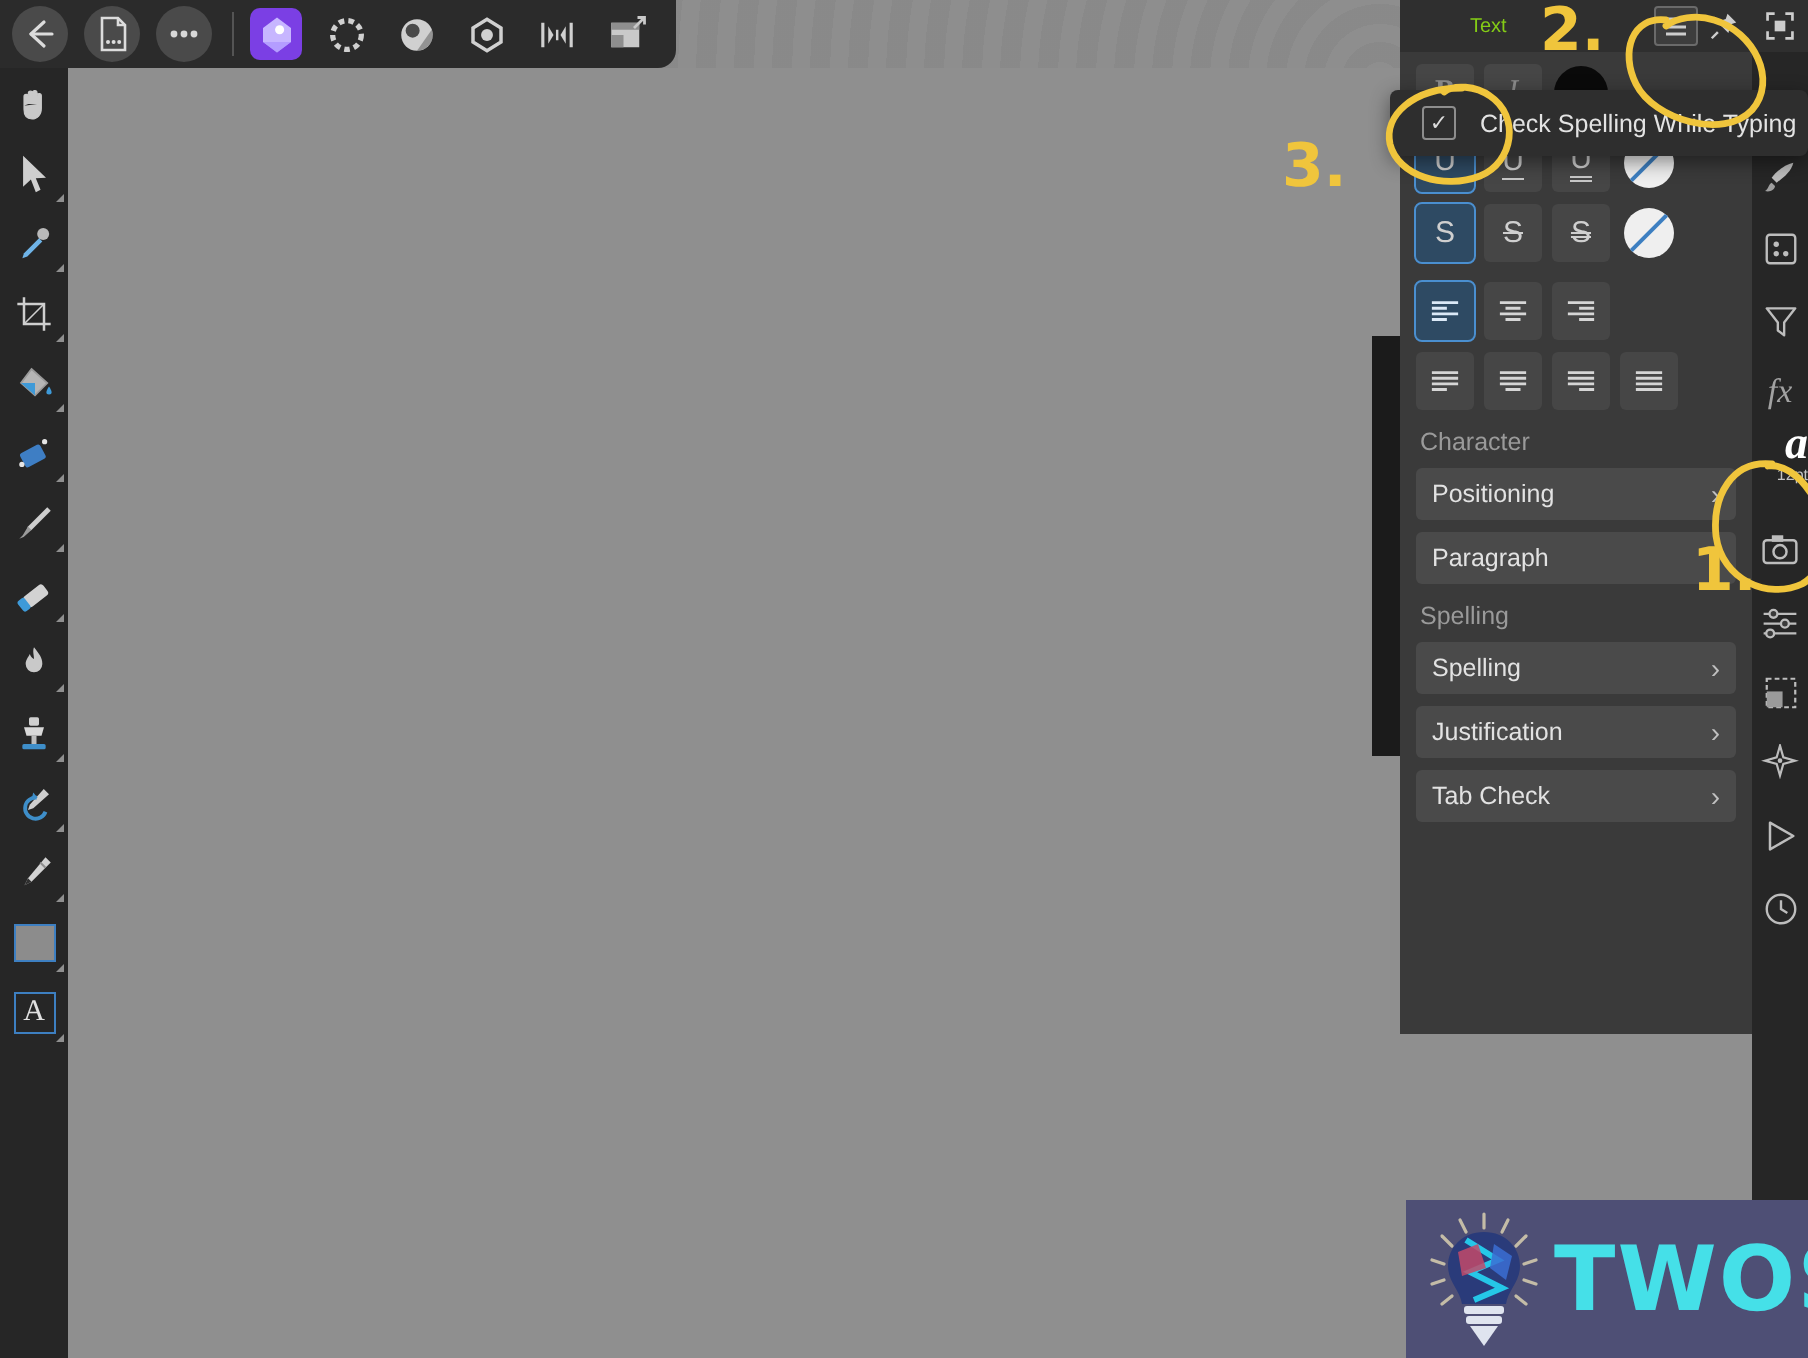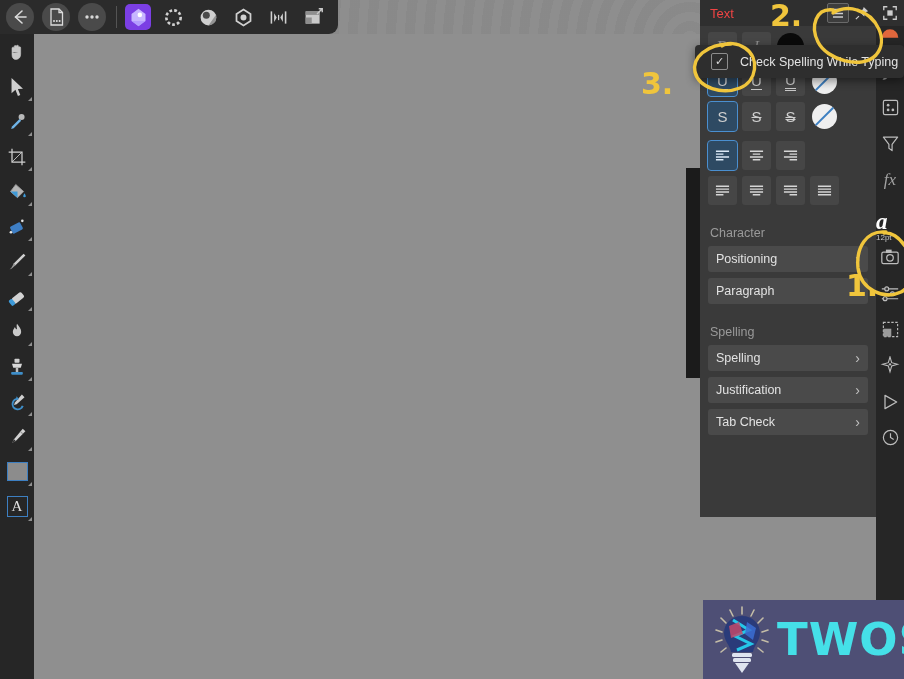--- a/index.html
+++ b/index.html
@@ -38,51 +38,51 @@
              background:#262626;z-index:40;}
   .tool{width:34px;height:35px;display:flex;align-items:center;justify-content:center;
         position:relative;color:#c9c9c9;}
   .tool.sel .bx{outline:1.6px solid #3d7fc1;}
   .corner{position:absolute;right:2px;bottom:3px;width:0;height:0;
           border-left:4px solid transparent;border-bottom:4px solid #8f8f8f;}
 
   
   #rightrail{position:absolute;right:0;top:0;width:28px;height:679px;
              background:#262626;z-index:45;}
-  .rbtn{width:28px;height:36px;display:flex;align-items:flex-start;justify-content:center;
+  .rbtn{width:28px;height:36px;display:flex;align-items:flex-end;justify-content:center;
         color:#b9b9b9;position:relative;}
   #railTop{position:absolute;right:0;top:0;width:28px;height:26px;
            background:#2f2f2f;display:flex;align-items:center;justify-content:center;z-index:46;}
 
   
   #darkstrip{position:absolute;left:686px;top:168px;width:14px;height:210px;
              background:#1b1b1b;z-index:46;}
   #textpanel{position:absolute;left:700px;top:0;width:176px;height:517px;
              background:#3a3a3a;z-index:50;}
   #panelhdr{height:26px;background:#2f2f2f;display:flex;align-items:center;
             padding:0 4px 0 10px;box-sizing:border-box;}
-  #panelhdr .ttl{color:#ef4444;font-size:13px;flex:1;}
+  #panelhdr .ttl{color:#84cc16;font-size:10px;flex:1;margin-left:25px;}
   .hdricon{width:20px;height:18px;border:1px solid #6a6a6a;border-radius:2px;
            display:flex;align-items:center;justify-content:center;margin-left:3px;
            color:#c6c6c6;background:#3d3d3d;}
   .hdricon.flat{border:none;background:none;}
 
   .panelbody{padding:6px 8px 0 8px;}
   .row{display:flex;gap:5px;margin-bottom:6px;}
   .cell{width:29px;height:29px;background:#464646;border-radius:3px;
         display:flex;align-items:center;justify-content:center;color:#cfcfcf;
         font-size:15px;box-sizing:border-box;}
   .cell.on{background:#2e4a63;outline:1.6px solid #4a8fd0;}
   .cell.ghost{background:transparent;}
   .swatch{width:27px;height:27px;border-radius:50%;background:#0a0a0a;}
   .nocirc{width:25px;height:25px;border-radius:50%;background:#efefef;position:relative;overflow:hidden;}
   .nocirc:after{content:"";position:absolute;left:-2px;top:11px;width:30px;height:2.4px;
                 background:#3d7fc1;transform:rotate(-45deg);}
 
-  .seclabel{color:#9a9a9a;font-size:12.5px;margin:21px 0 6px 2px;}
+  .seclabel{color:#9a9a9a;font-size:12.5px;margin:9px 0 6px 2px;}
   .navrow{height:26px;background:#4a4a4a;border-radius:3px;display:flex;
           align-items:center;padding:0 8px;margin-bottom:6px;color:#e2e2e2;font-size:12.5px;}
   .navrow .lbl{flex:1;}
   .chev{color:#c0c0c0;font-size:14px;line-height:1;}
 
   
   #popup{position:absolute;left:695px;top:45px;width:209px;height:33px;
          background:#2e2e2e;border-radius:4px;z-index:70;
          display:flex;align-items:center;padding-left:16px;box-sizing:border-box;
          box-shadow:0 3px 10px rgba(0,0,0,.45);}

